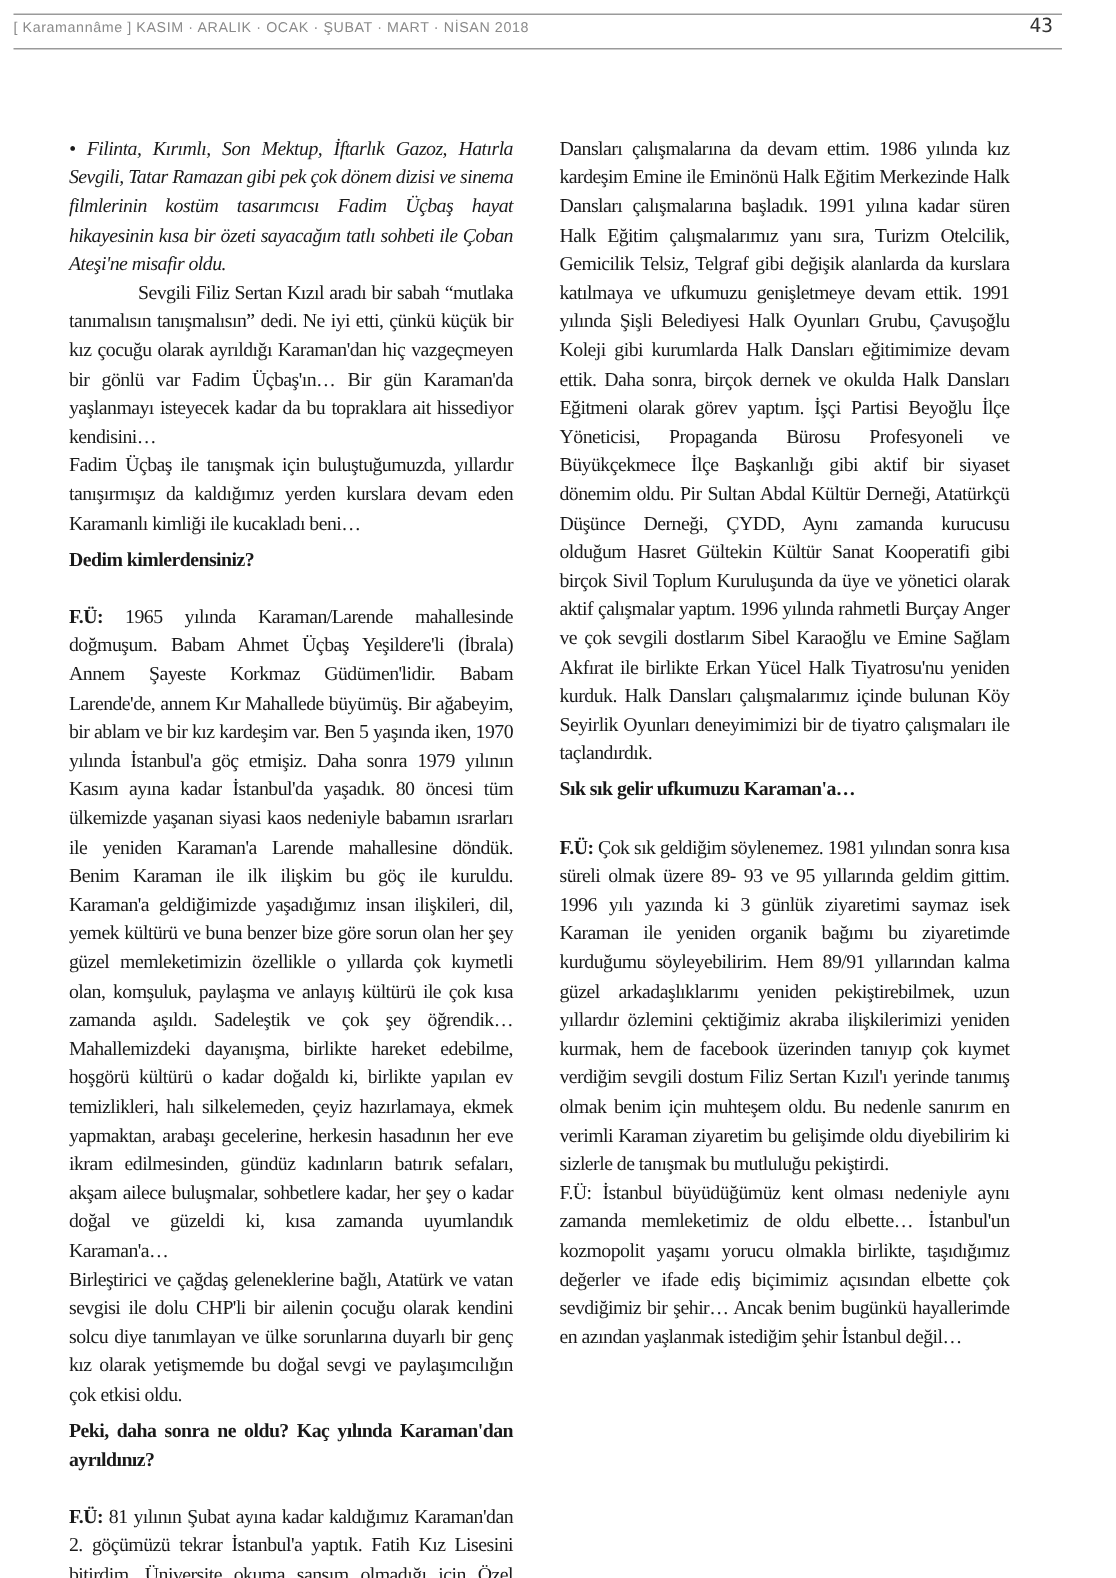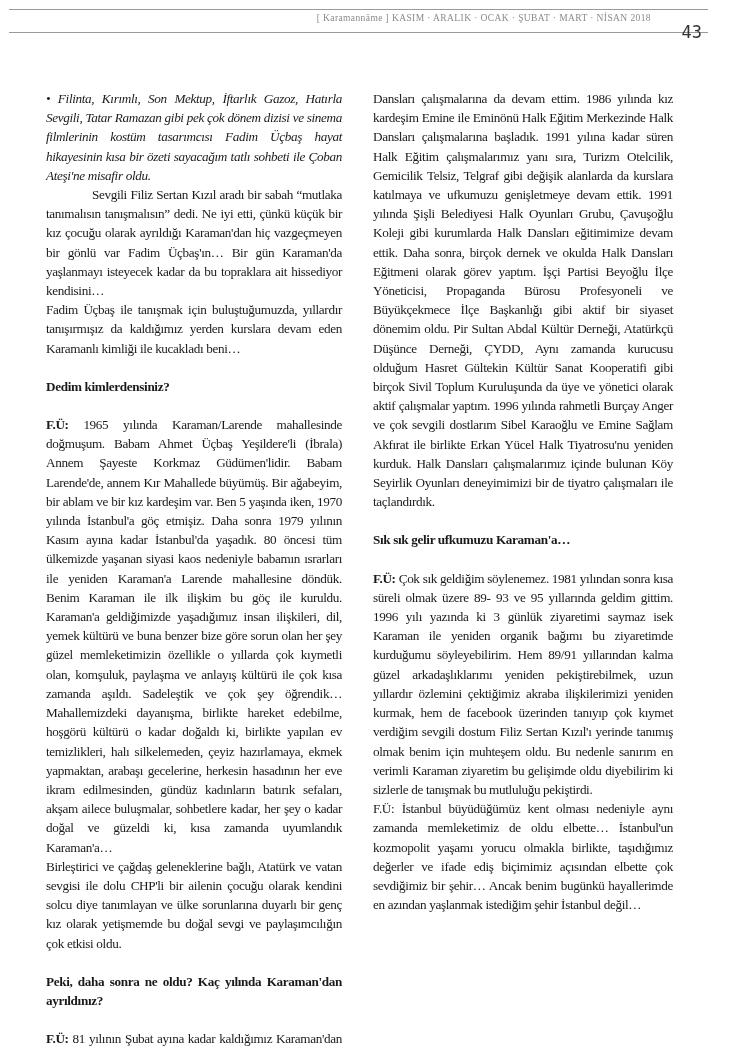--- a/index.html
+++ b/index.html
@@ -6,40 +6,40 @@
   body {
     width: 744px; height: 1052px; position: relative; overflow: hidden;
     font-family: "Liberation Serif", "DejaVu Serif", serif;
     color: #1a1a1a;
   }
   .header {
     position: absolute; left: 9px; top: 9px; width: 699px; height: 22px;
     border-top: 1.5px solid #9a9a9a; border-bottom: 1.5px solid #9a9a9a;
   }
   .header-title {
-    position: absolute; left: 0; right: 57px; top: 3px; text-align: right;
-    font-family: Liberation Serif, serif;
+    position: absolute; left: 0; right: 36px; top: 3px; text-align: left;
+    font-family: Liberation Sans, sans-serif;
     font-size: 9.5px; letter-spacing: 0.4px; color: #8a8a8a; white-space: nowrap;
   }
   .page-number {
-    position: absolute; right: 6px; top: 12px;
+    position: absolute; right: 6px; top: 0px;
     font-family: "DejaVu Sans Mono", "Liberation Mono", monospace;
-    font-size: 17px; color: #333;
+    font-size: 13px; color: #333;
   }
   .col {
     position: absolute; top: 89px;
     font-size: 13.2px; line-height: 19.2px; text-align: justify;
     letter-spacing: -0.35px;
   }
   .col.left { left: 46px; width: 296px; }
   .col.right { left: 373px; width: 300px; }
   p { margin: 0; }
   .intro { font-style: italic; }
   .indent { text-indent: 46px; }
-  .q { font-weight: bold; margin-top: 19px; margin-bottom: 19px; }
+  .q { font-weight: bold; margin-top: 5px; margin-bottom: 19px; }
   .speaker { font-weight: bold; }
 </style>
 </head>
 <body>
 
 <div class="header">
   <div class="header-title">[ Karamannâme ]  KASIM · ARALIK · OCAK · ŞUBAT · MART · NİSAN  2018</div>
   <div class="page-number">43</div>
 </div>
 

